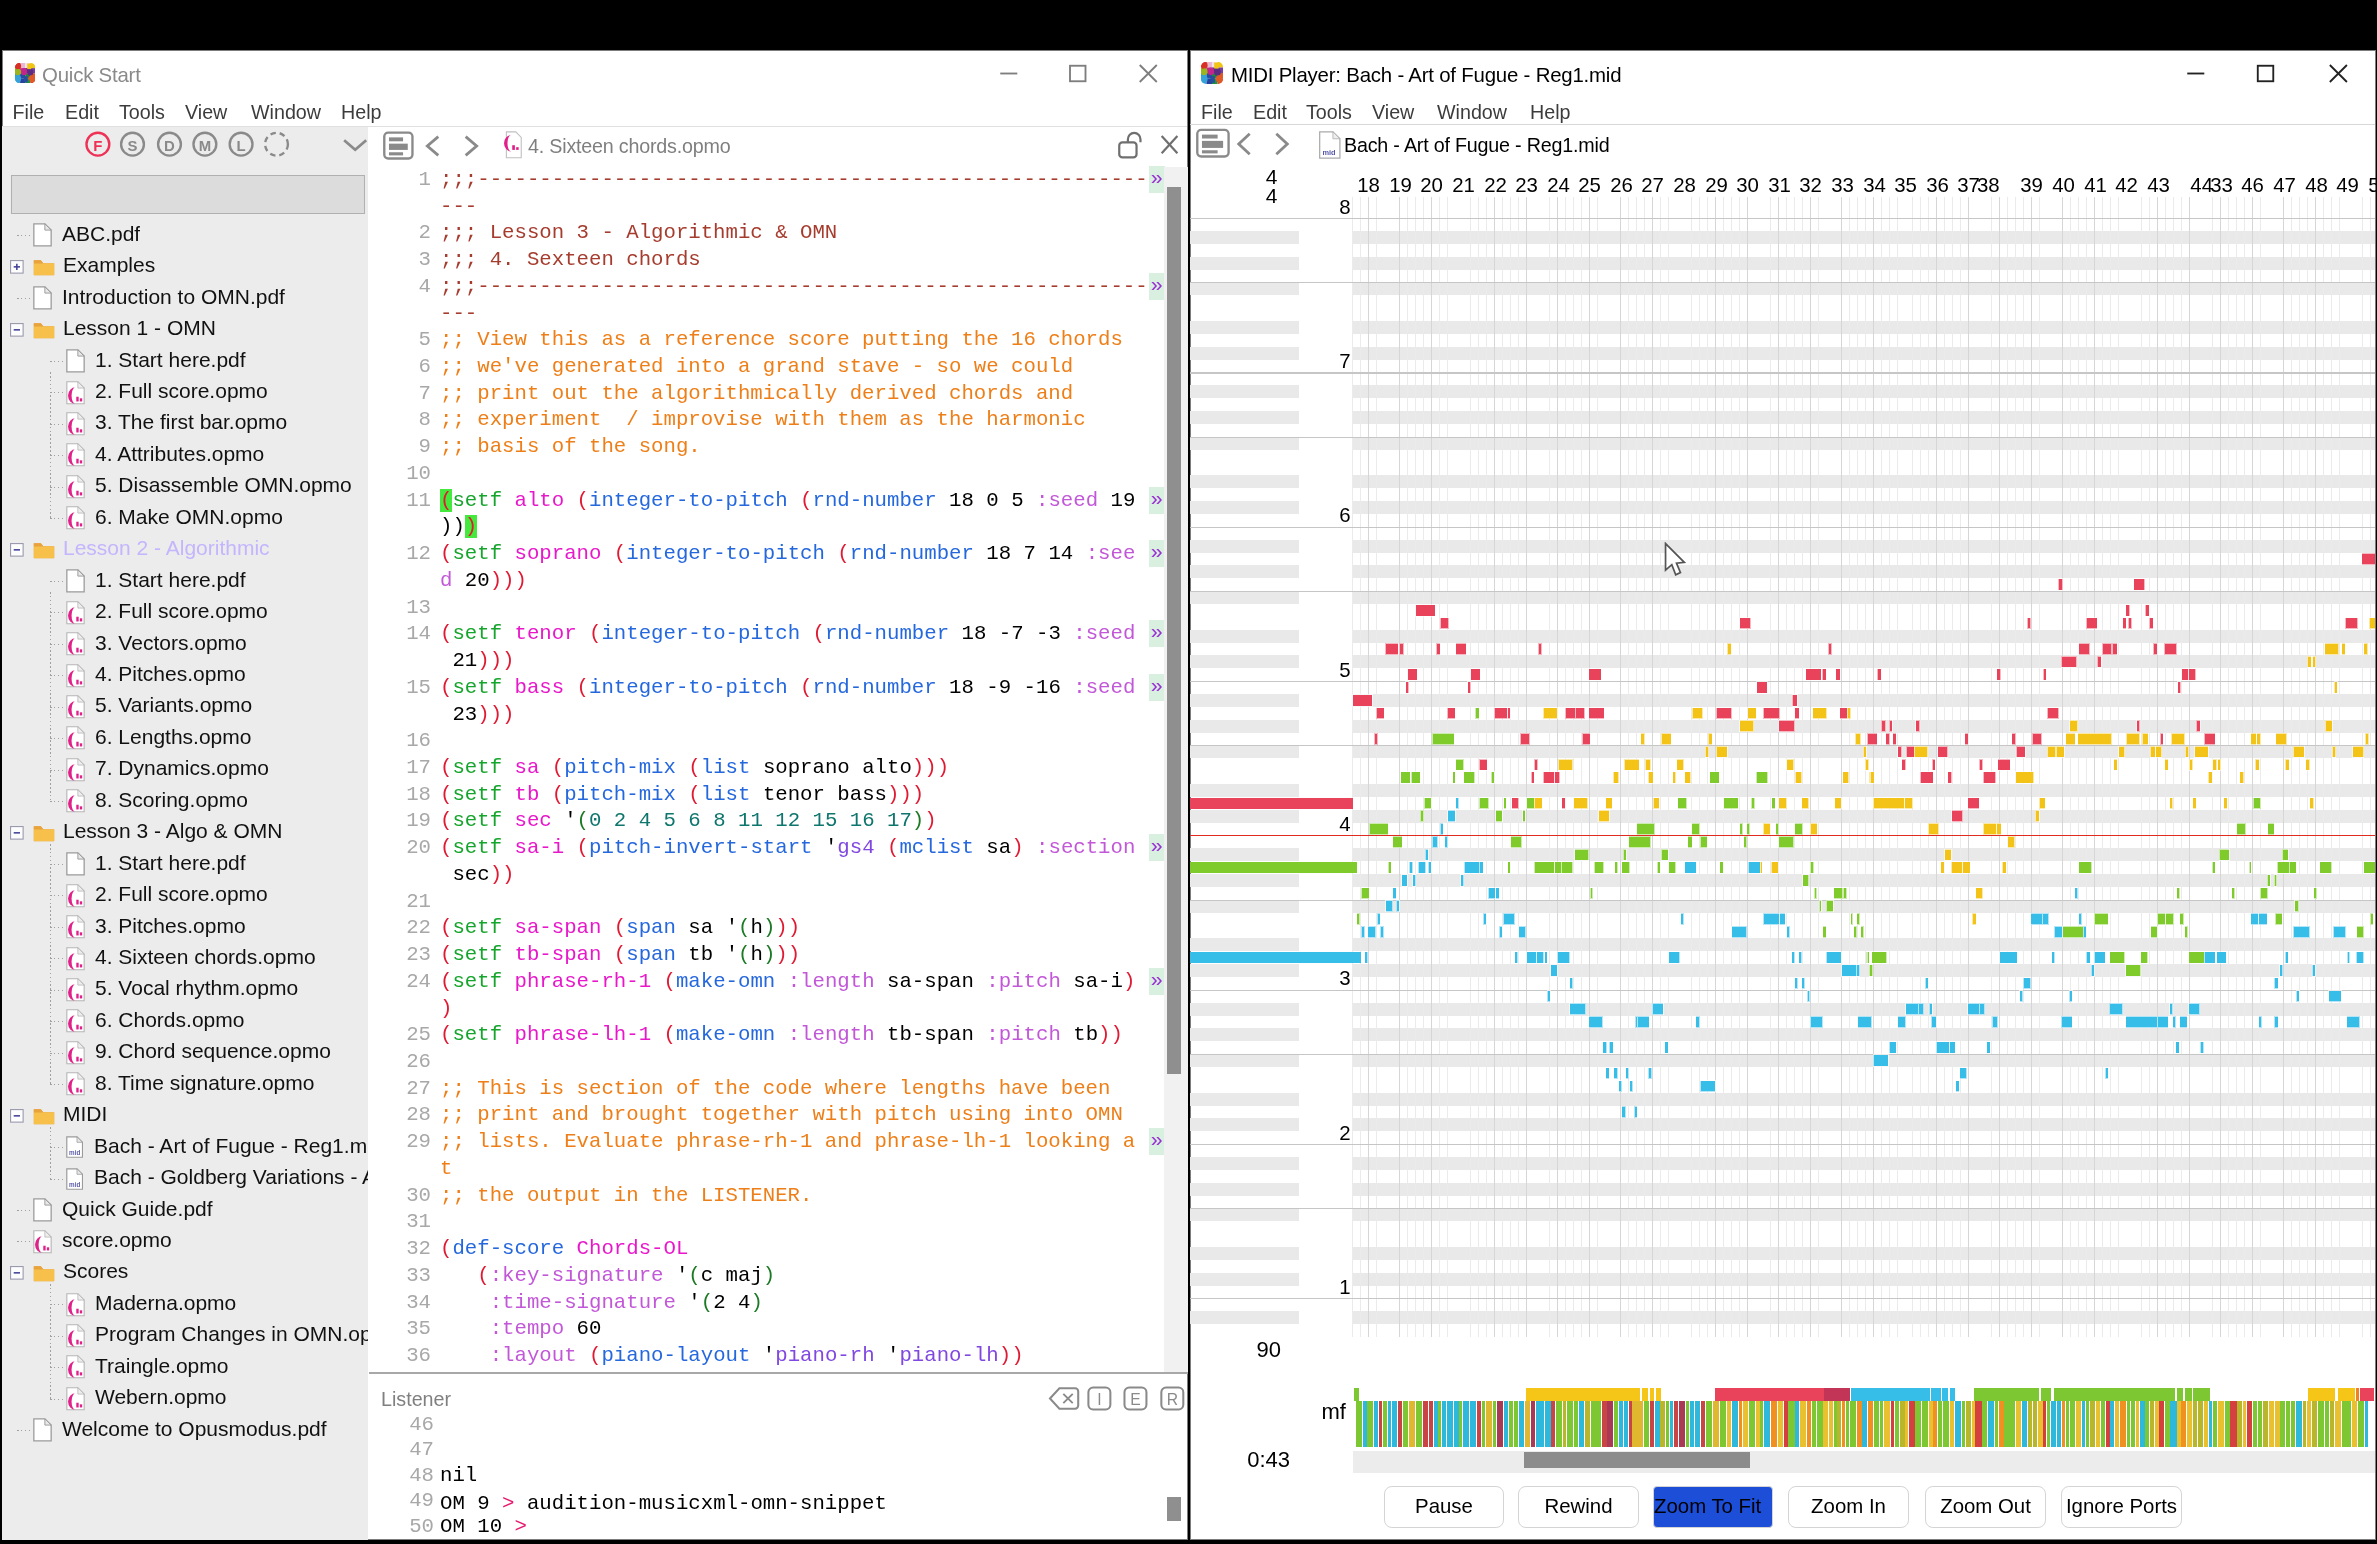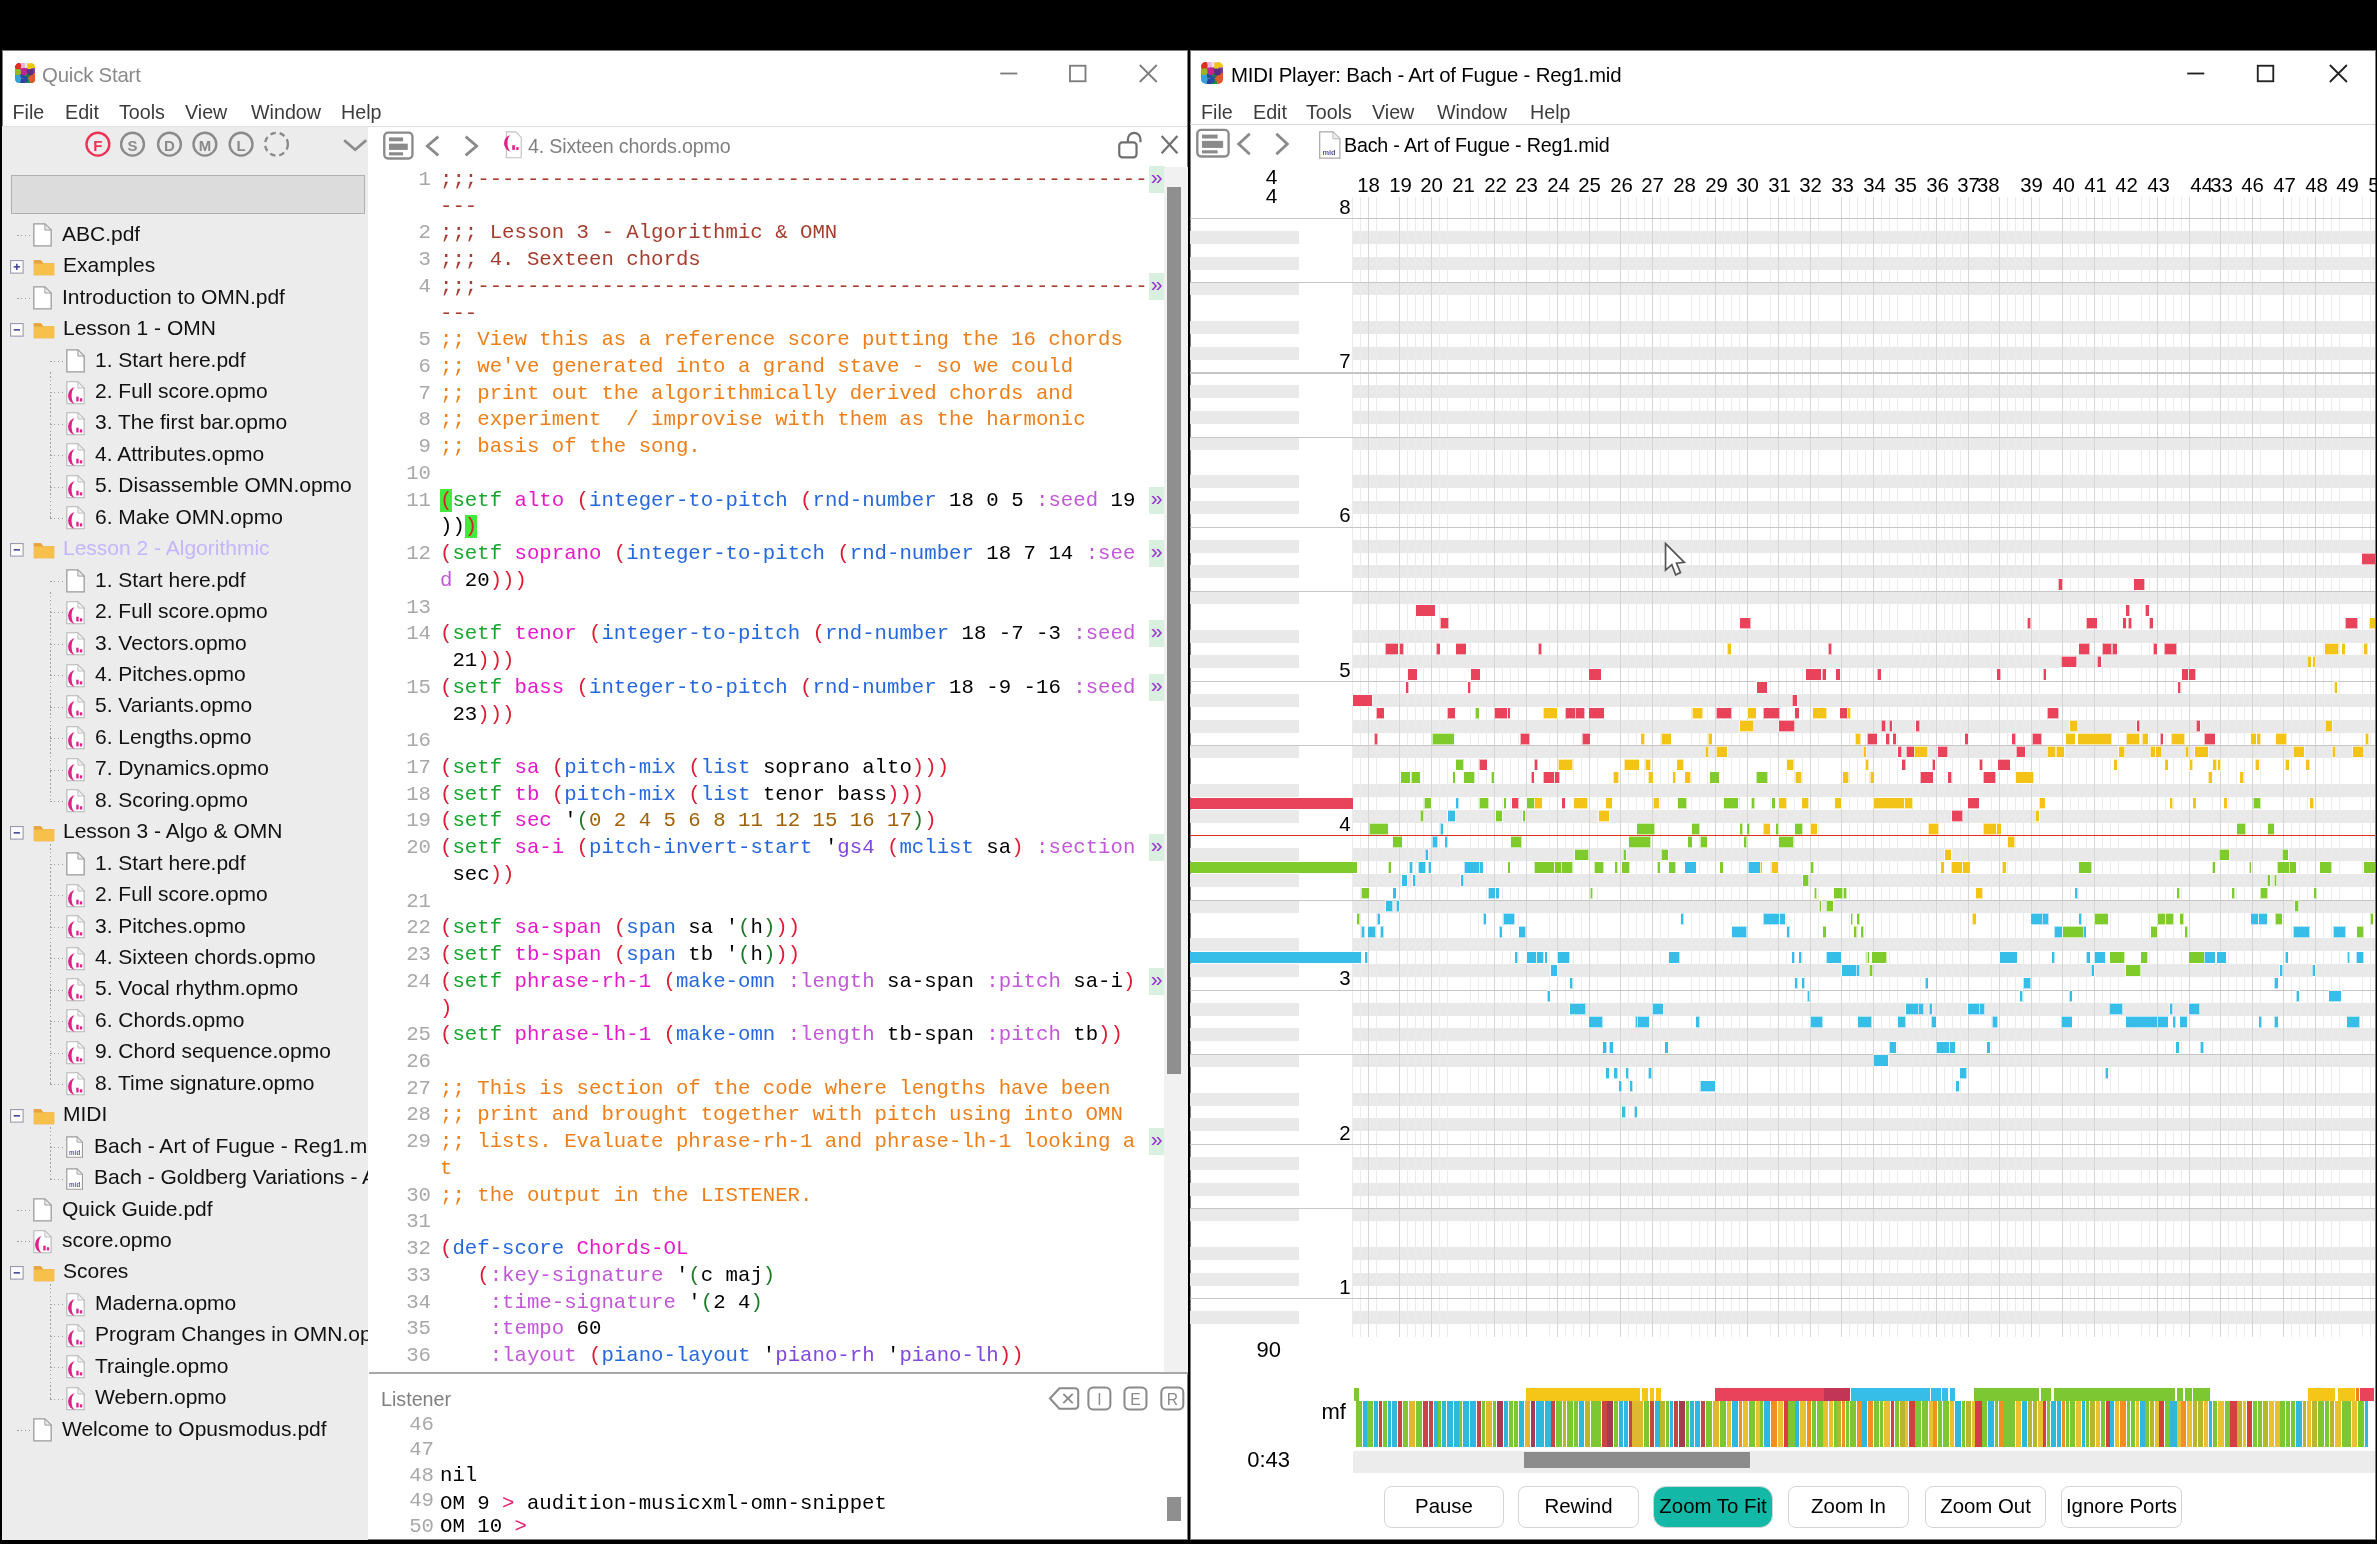--- a/index.html
+++ b/index.html
@@ -476,21 +476,21 @@
 <div class="abs mono" style="left:440px;top:674px;color:#000"><span style="color:#e01a32">(</span><span style="color:#16a52c">setf</span> <span style="color:#e818ca">bass</span> <span style="color:#e01a32">(</span><span style="color:#2568dd">integer-to-pitch</span> <span style="color:#e01a32">(</span><span style="color:#2568dd">rnd-number</span> <span style="color:#000">18 -9 -16</span> <span style="color:#c257d8">:seed</span></div>
 <div class="abs" style="left:1149px;top:674px;width:15.7px;height:27px;background:#d9efdf;color:#9b2fd6;font-size:21px;line-height:26px;text-align:center;font-family:'Liberation Mono',monospace">»</div>
 <div class="abs mono" style="left:440px;top:701px;color:#000"> <span style="color:#000">23</span><span style="color:#e01a32">)))</span></div>
 <div class="abs mono" style="left:369px;top:727px;width:62px;text-align:right;color:#a8a8a8">16</div>
 <div class="abs mono" style="left:440px;top:727px;color:#000"></div>
 <div class="abs mono" style="left:369px;top:754px;width:62px;text-align:right;color:#a8a8a8">17</div>
 <div class="abs mono" style="left:440px;top:754px;color:#000"><span style="color:#e01a32">(</span><span style="color:#16a52c">setf</span> <span style="color:#e818ca">sa</span> <span style="color:#e01a32">(</span><span style="color:#2568dd">pitch-mix</span> <span style="color:#e01a32">(</span><span style="color:#2568dd">list</span> <span style="color:#000">soprano alto</span><span style="color:#e01a32">)))</span></div>
 <div class="abs mono" style="left:369px;top:781px;width:62px;text-align:right;color:#a8a8a8">18</div>
 <div class="abs mono" style="left:440px;top:781px;color:#000"><span style="color:#e01a32">(</span><span style="color:#16a52c">setf</span> <span style="color:#e818ca">tb</span> <span style="color:#e01a32">(</span><span style="color:#2568dd">pitch-mix</span> <span style="color:#e01a32">(</span><span style="color:#2568dd">list</span> <span style="color:#000">tenor bass</span><span style="color:#e01a32">)))</span></div>
 <div class="abs mono" style="left:369px;top:807px;width:62px;text-align:right;color:#a8a8a8">19</div>
-<div class="abs mono" style="left:440px;top:807px;color:#000"><span style="color:#e01a32">(</span><span style="color:#16a52c">setf</span> <span style="color:#e818ca">sec</span> <span style="color:#000">'</span><span style="color:#1b7a24">(</span><span style="color:#a16207">0 2 4 5 6 8 11 12 15 16 17</span><span style="color:#1b7a24">)</span><span style="color:#e01a32">)</span></div>
+<div class="abs mono" style="left:440px;top:807px;color:#000"><span style="color:#e01a32">(</span><span style="color:#16a52c">setf</span> <span style="color:#e818ca">sec</span> <span style="color:#000">'</span><span style="color:#1b7a24">(</span><span style="color:#0f766e">0 2 4 5 6 8 11 12 15 16 17</span><span style="color:#1b7a24">)</span><span style="color:#e01a32">)</span></div>
 <div class="abs mono" style="left:369px;top:834px;width:62px;text-align:right;color:#a8a8a8">20</div>
 <div class="abs mono" style="left:440px;top:834px;color:#000"><span style="color:#e01a32">(</span><span style="color:#16a52c">setf</span> <span style="color:#e818ca">sa-i</span> <span style="color:#e01a32">(</span><span style="color:#2568dd">pitch-invert-start</span> <span style="color:#000">'</span><span style="color:#8048e0">gs4</span> <span style="color:#e01a32">(</span><span style="color:#2568dd">mclist</span> <span style="color:#000">sa</span><span style="color:#e01a32">)</span> <span style="color:#c257d8">:section</span></div>
 <div class="abs" style="left:1149px;top:834px;width:15.7px;height:27px;background:#d9efdf;color:#9b2fd6;font-size:21px;line-height:26px;text-align:center;font-family:'Liberation Mono',monospace">»</div>
 <div class="abs mono" style="left:440px;top:861px;color:#000"> <span style="color:#000">sec</span><span style="color:#e01a32">))</span></div>
 <div class="abs mono" style="left:369px;top:888px;width:62px;text-align:right;color:#a8a8a8">21</div>
 <div class="abs mono" style="left:440px;top:888px;color:#000"></div>
 <div class="abs mono" style="left:369px;top:914px;width:62px;text-align:right;color:#a8a8a8">22</div>
 <div class="abs mono" style="left:440px;top:914px;color:#000"><span style="color:#e01a32">(</span><span style="color:#16a52c">setf</span> <span style="color:#e818ca">sa-span</span> <span style="color:#e01a32">(</span><span style="color:#2568dd">span</span> <span style="color:#000">sa</span> <span style="color:#000">'</span><span style="color:#1b7a24">(</span><span style="color:#000">h</span><span style="color:#1b7a24">)</span><span style="color:#e01a32">))</span></div>
 <div class="abs mono" style="left:369px;top:941px;width:62px;text-align:right;color:#a8a8a8">23</div>
 <div class="abs mono" style="left:440px;top:941px;color:#000"><span style="color:#e01a32">(</span><span style="color:#16a52c">setf</span> <span style="color:#e818ca">tb-span</span> <span style="color:#e01a32">(</span><span style="color:#2568dd">span</span> <span style="color:#000">tb</span> <span style="color:#000">'</span><span style="color:#1b7a24">(</span><span style="color:#000">h</span><span style="color:#1b7a24">)</span><span style="color:#e01a32">))</span></div>
@@ -1514,19 +1514,19 @@
     <rect x="2985.0" y="0" width="6" height="59" fill="#7dc832"></rect>
     <rect x="2992.0" y="0" width="5" height="59" fill="#7dc832"></rect>
     <rect x="2998.0" y="0" width="6" height="59" fill="#e8c030"></rect>
     <rect x="3005.0" y="0" width="8" height="59" fill="#7dc832"></rect>
     <rect x="3014.0" y="0" width="5" height="59" fill="#2eb8dc"></rect>
   </svg>
 <div class="abs" style="left:1353px;top:1451px;width:1022px;height:22px;background:#ececec"></div>
 <div class="abs" style="left:1524px;top:1452px;width:226px;height:15.7px;background:#8c8c8c"></div>
 <div class="abs" style="left:1384px;top:1486px;width:120px;height:42px;border:1.6px solid #d4d4d4;border-radius:7.9px;background:#fff;font-size:20.4px;color:#000;text-align:center;line-height:39px;white-space:nowrap">Pause</div>
 <div class="abs" style="left:1518px;top:1486px;width:121px;height:42px;border:1.6px solid #d4d4d4;border-radius:7.9px;background:#fff;font-size:20.4px;color:#000;text-align:center;line-height:39px;white-space:nowrap">Rewind</div>
-<div class="abs" style="left:1653px;top:1486px;width:120px;height:42px;border:1.6px solid #d4d4d4;border-radius:13px;background:#14b8a6;font-size:20.4px;color:#000;text-align:center;line-height:39px;white-space:nowrap">Zoom To Fit</div>
+<div class="abs" style="left:1653px;top:1486px;width:120px;height:42px;border:1.6px solid #d4d4d4;border-radius:4px;background:#1d4ed8;font-size:20.4px;color:#000;line-height:39px;white-space:nowrap">Zoom To Fit</div>
 <div class="abs" style="left:1788px;top:1486px;width:121px;height:42px;border:1.6px solid #d4d4d4;border-radius:7.9px;background:#fff;font-size:20.4px;color:#000;text-align:center;line-height:39px;white-space:nowrap">Zoom In</div>
 <div class="abs" style="left:1925px;top:1486px;width:121px;height:42px;border:1.6px solid #d4d4d4;border-radius:7.9px;background:#fff;font-size:20.4px;color:#000;text-align:center;line-height:39px;white-space:nowrap">Zoom Out</div>
 <div class="abs" style="left:2061px;top:1486px;width:121px;height:42px;border:1.6px solid #d4d4d4;border-radius:7.9px;background:#fff;font-size:20.4px;color:#000;text-align:center;line-height:39px;white-space:nowrap">Ignore Ports</div>
 <svg class="abs" style="left:1663px;top:542px" width="27" height="36" viewBox="0 0 34 46">
 <path d="M3 2 L3 36 L11 29 L16 42 L22 39 L17 27 L27 26 Z" fill="#fff" stroke="#555" stroke-width="2.2"></path>
 </svg>
 
 </body></html>

